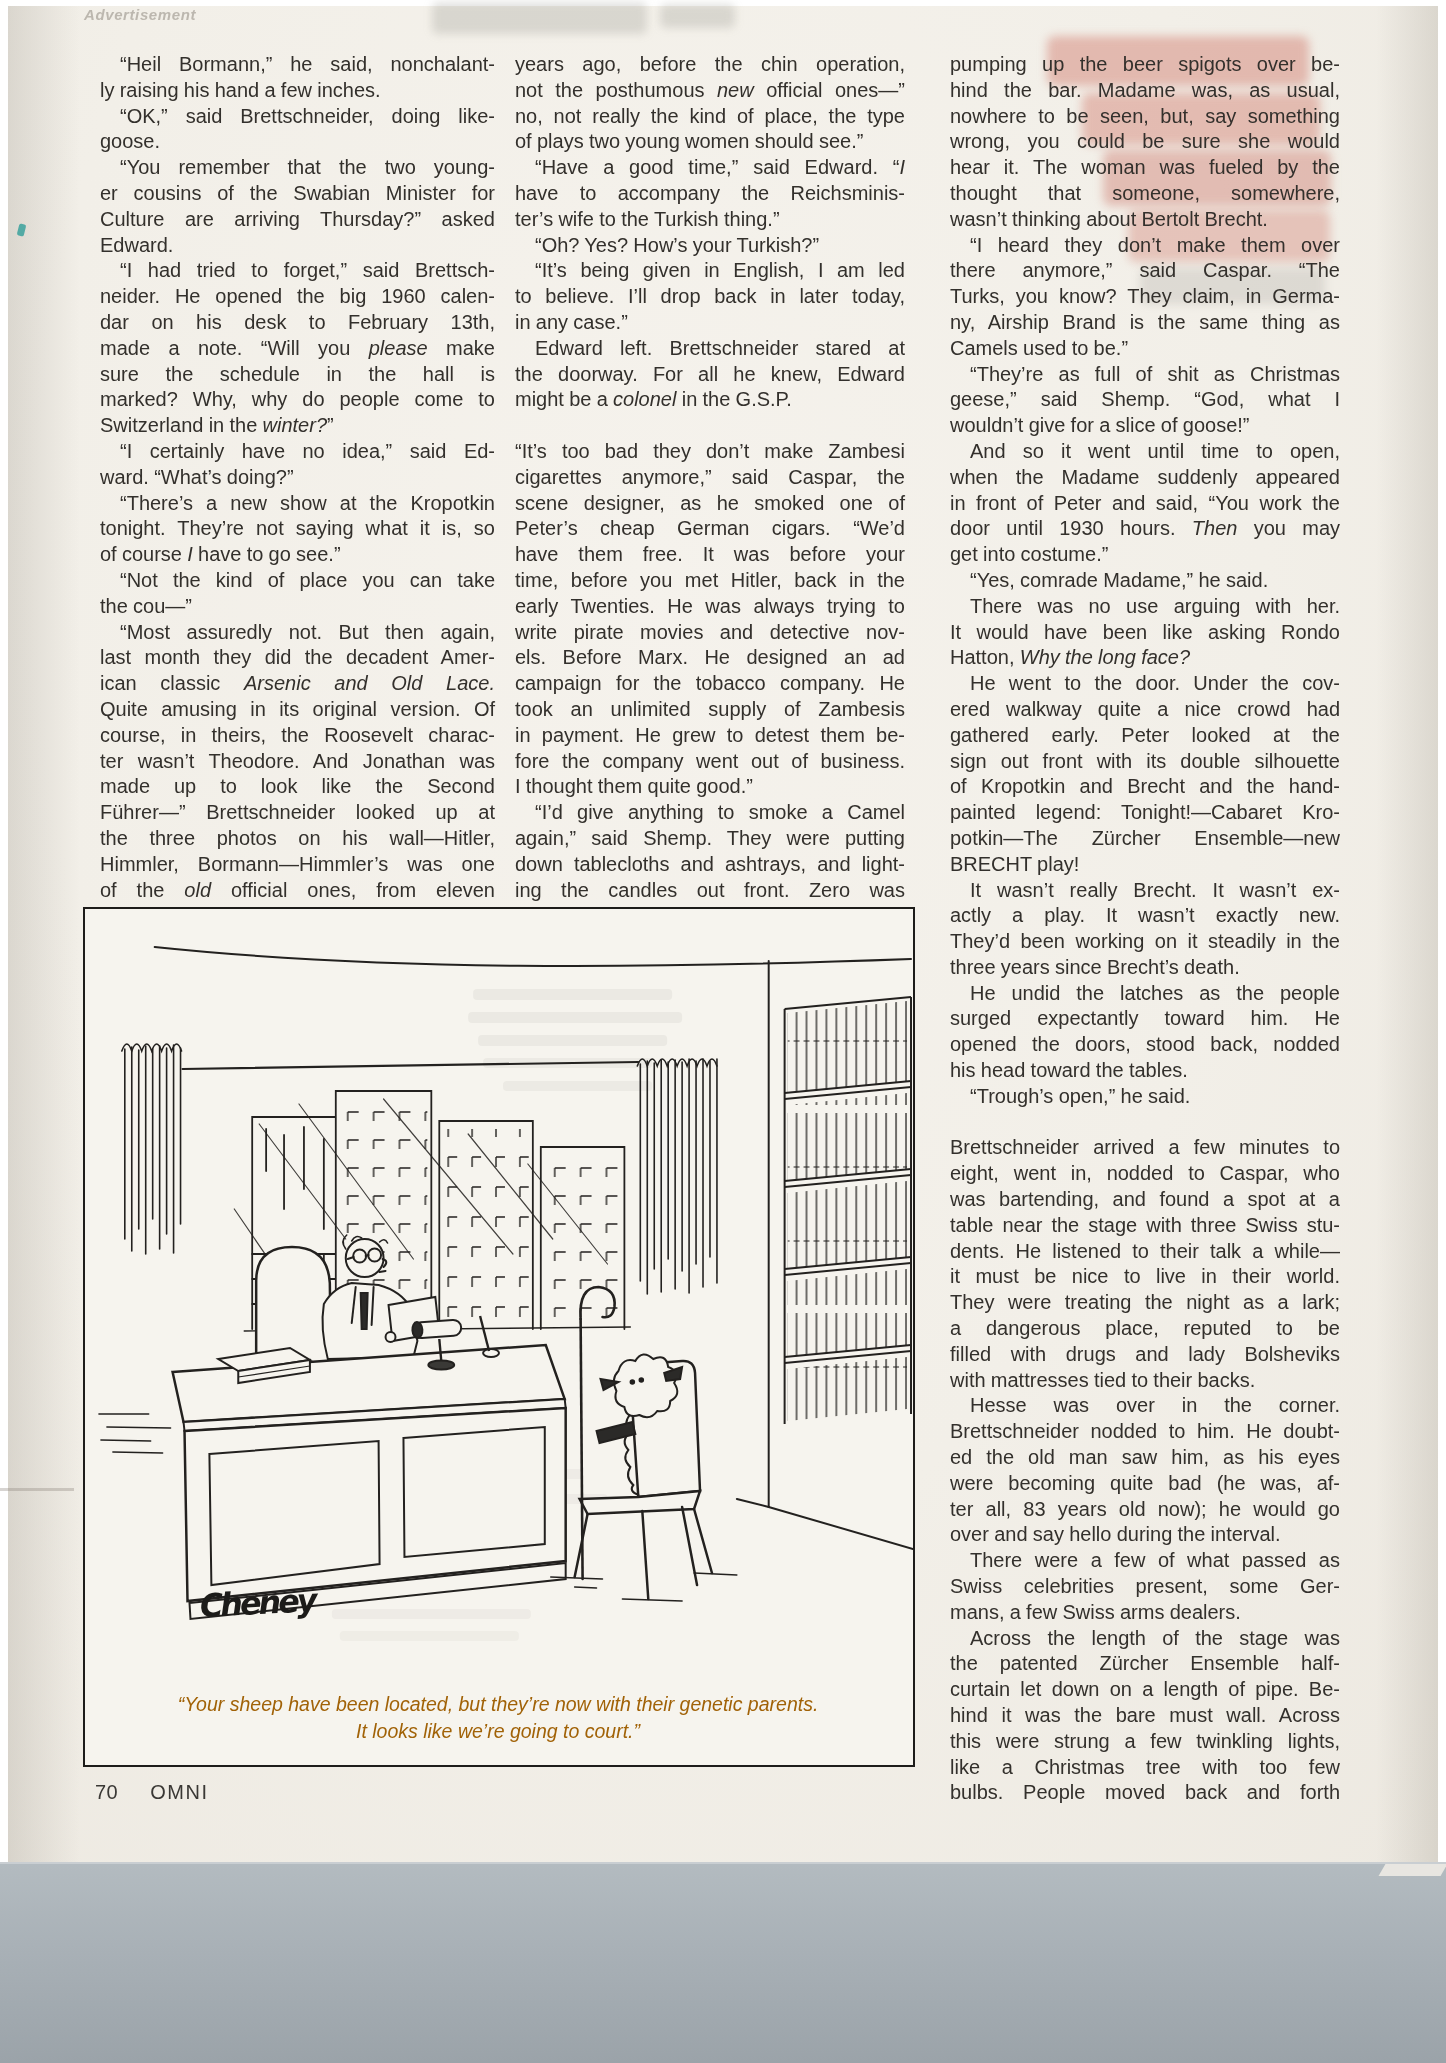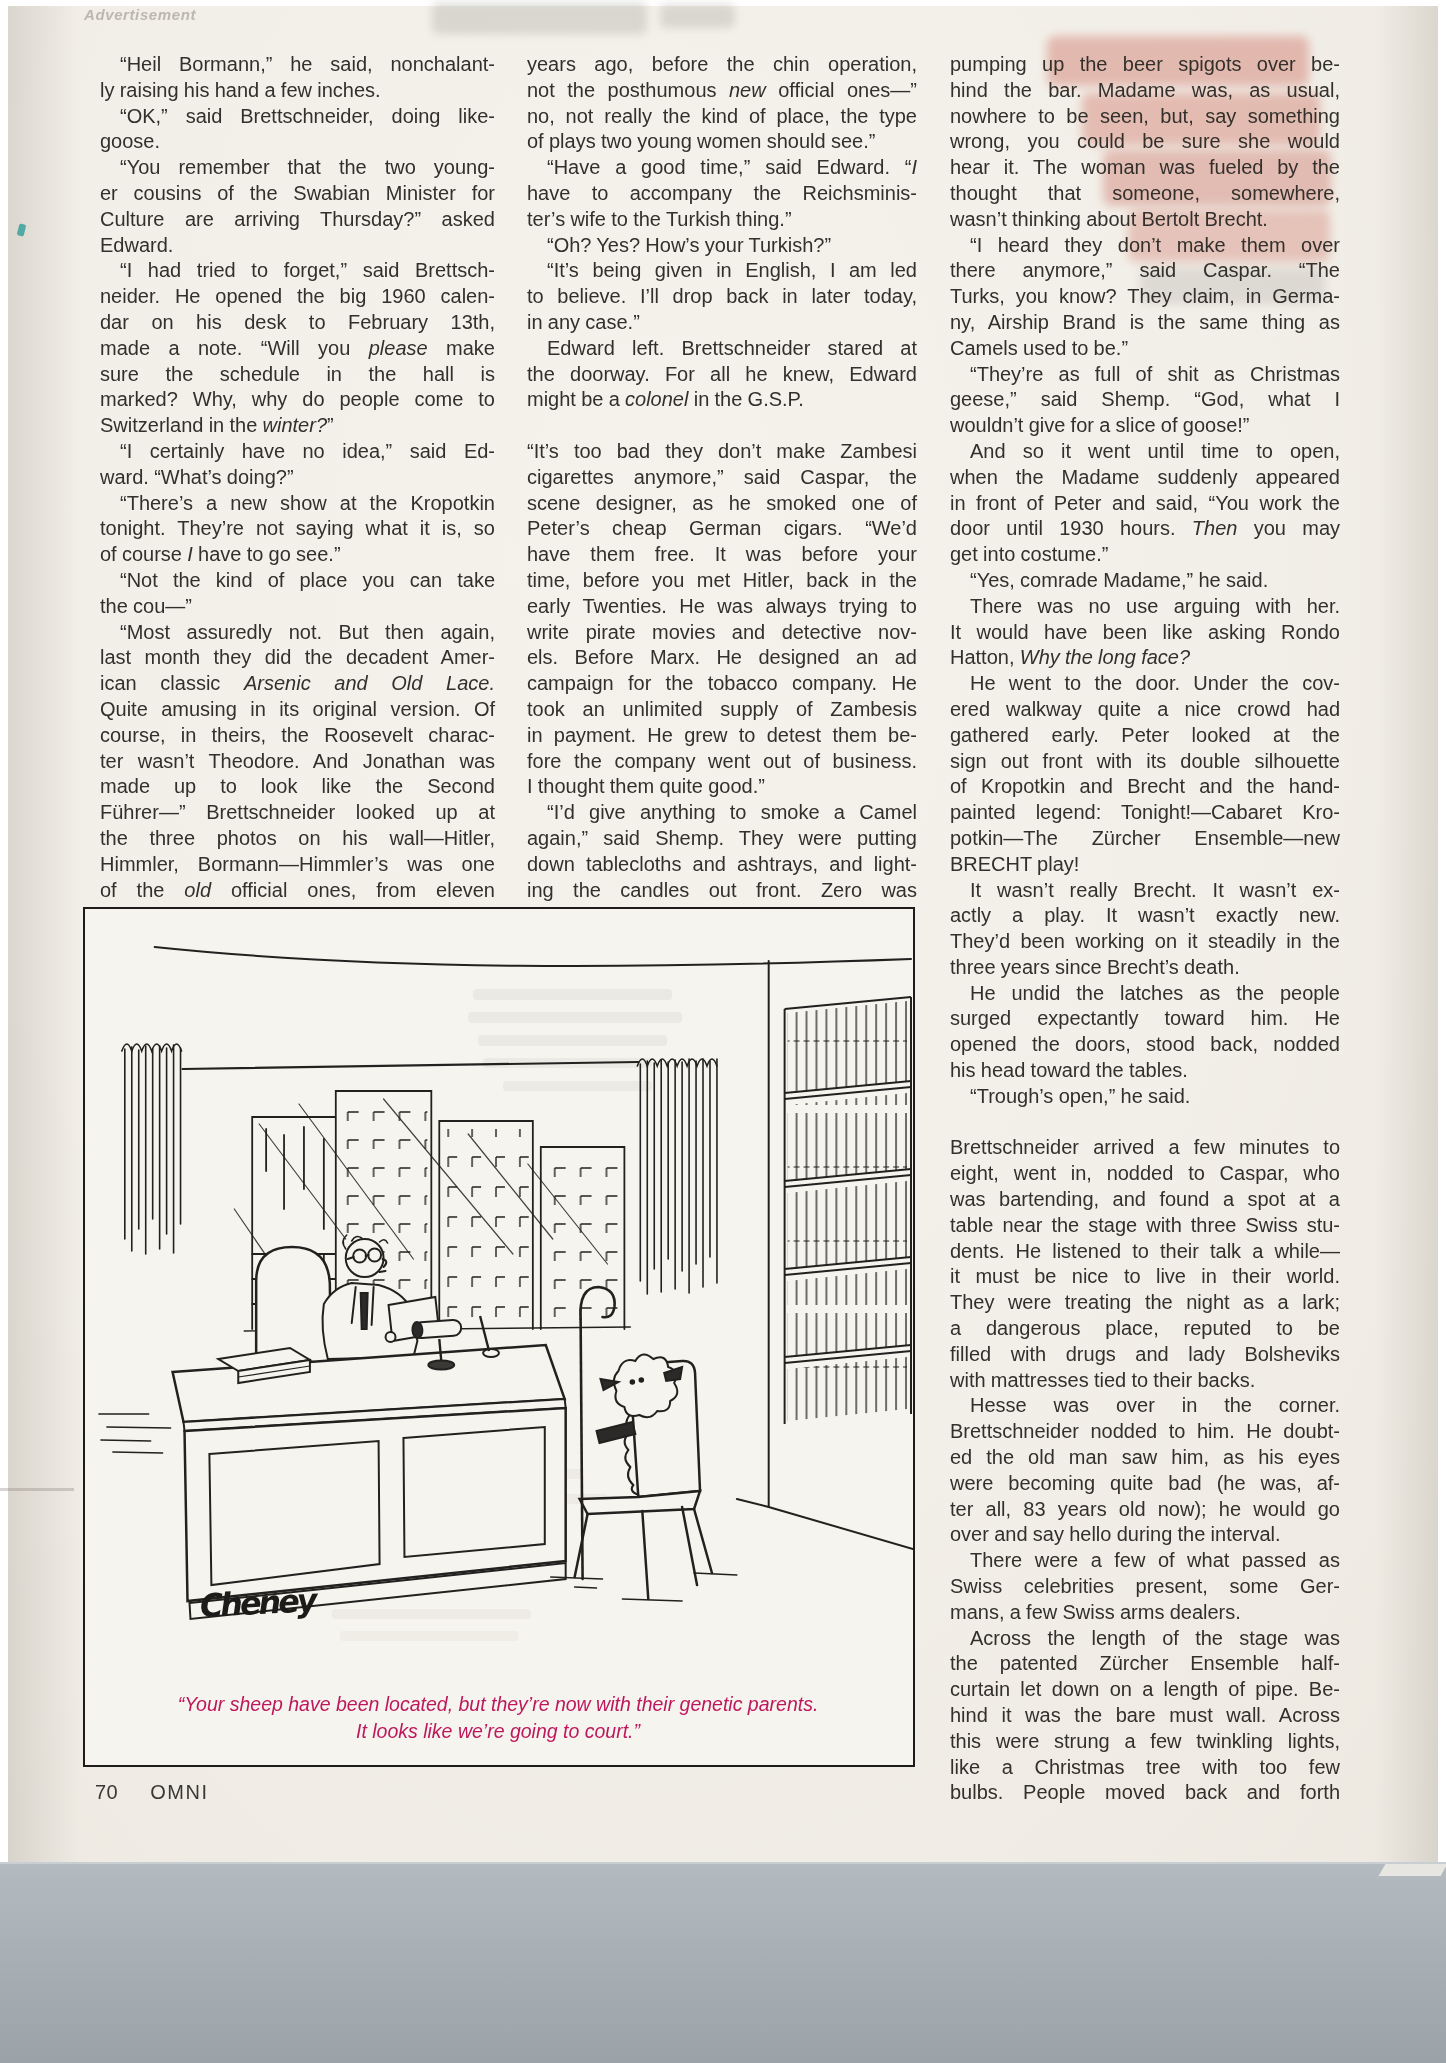--- a/index.html
+++ b/index.html
@@ -4,33 +4,33 @@
 <style>
   html,body{margin:0;padding:0;}
   body{width:1446px;height:2063px;position:relative;background:#ffffff;overflow:hidden;
        font-family:"Liberation Sans","DejaVu Sans",sans-serif;}
   .scan{position:absolute;inset:0;}
   .page{position:absolute;left:8px;top:6px;width:1430px;height:1856px;
         background:radial-gradient(ellipse at 45% 30%, #f5f2ec 0%, #f2efe8 55%, #ede9e1 100%);}
   
   .col{position:absolute;color:#33302c;font-size:20px;word-spacing:-0.3px;}
   .col1{left:92px;top:46px;width:395px;}
-  .col2{left:519px;top:46px;width:390px;}
+  .col2{left:507px;top:46px;width:390px;}
   .col3{left:942px;top:46px;width:390px;}
   .line{height:25.8px;line-height:25.8px;text-align:justify;text-align-last:left;white-space:nowrap;}
   .line.j{text-align-last:justify;white-space:normal;}
   .line.ind{text-indent:20px;}
   .line.blank{}
   .line i{font-style:italic;}
   
   .cartoon{position:absolute;left:75px;top:901px;width:832px;height:860px;
            border:2.5px solid #1d1c1a;box-sizing:border-box;background:#f6f4ee;}
   .cartoon svg{position:absolute;inset:0;width:100%;height:100%;}
   .caption{position:absolute;left:0;right:2px;top:782px;text-align:center;font-style:italic;
-           font-size:19.5px;line-height:27px;color:#be185d;}
+           font-size:19.5px;line-height:27px;color:#a16207;}
   
   .footer{position:absolute;left:87px;top:1775px;font-size:20px;color:#3a3835;letter-spacing:.5px;}
   .footer .mag{margin-left:32px;letter-spacing:1.5px;}
   
   .ad-ghost{position:absolute;left:76px;top:0px;font-size:15px;font-weight:bold;color:#aaa59c;
             opacity:.75;filter:blur(.4px);letter-spacing:.6px;font-style:italic;}
   .ghost{position:absolute;border-radius:6px;filter:blur(4px);background:rgba(125,122,116,.22);}
   .g-mid1{left:424px;top:-4px;width:215px;height:32px;}
   .g-mid2{left:652px;top:-2px;width:75px;height:24px;}
   .g-r5{left:1132px;top:262px;width:185px;height:36px;background:rgba(125,122,116,.18);}

